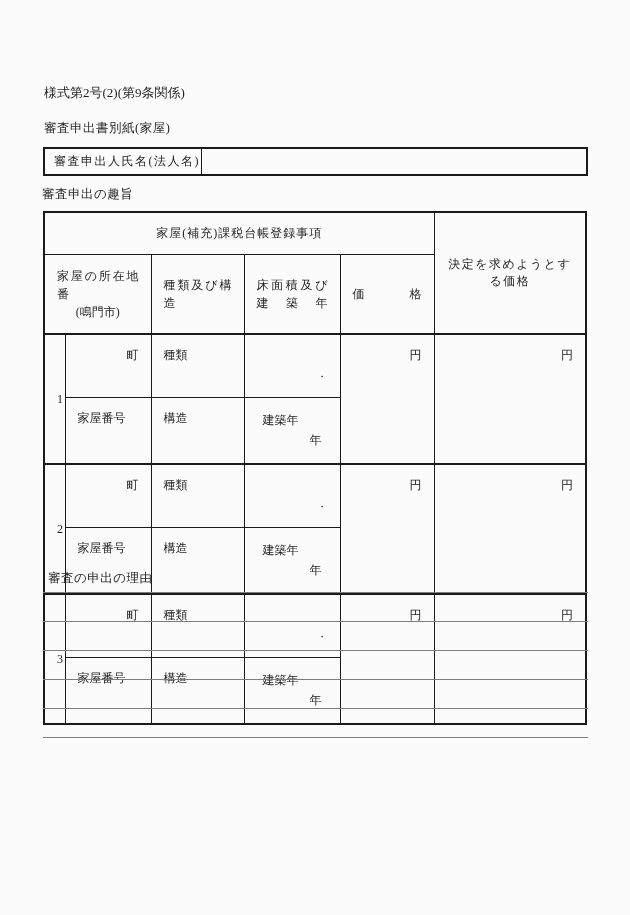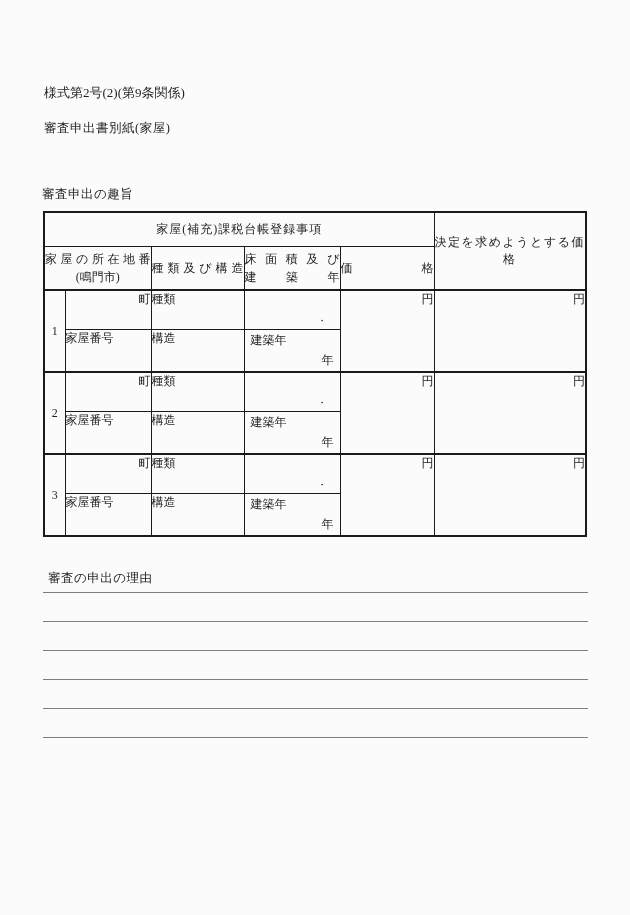--- a/index.html
+++ b/index.html
@@ -35,21 +35,21 @@
 
   .purpose-label{position:absolute;left:42px;top:186px;font-size:12.5px;letter-spacing:.5px;}
 
   .main-table{
     position:absolute;left:43px;top:211px;width:542px;
     border-collapse:collapse;table-layout:fixed;
     border:2px solid var(--border);
   }
   .main-table td{
     border:1.5px solid var(--border);
-    padding:0;font-size:12px;overflow:hidden;
+    padding:12px;font-size:12px;overflow:hidden;
   }
   .hr0{height:34px;}
   .hr1{height:44px;}
   .sub-top td{height:38px;}
   .sub-bottom td{height:41px;margin-top:20px;}
   .group-top td{border-top-width:2px;}
 
   .th-reg{text-align:center;vertical-align:middle;letter-spacing:1px;}
   .th-decision{text-align:center;vertical-align:middle;letter-spacing:1.5px;font-size:12.5px;padding:0 4px;border-radius:11px;}
   .th-pad{padding:2px 8px;vertical-align:middle;line-height:1.5;}
@@ -72,20 +72,24 @@
   .rule{position:absolute;left:43px;width:545px;height:0;border-top:1.5px solid var(--rule_line);}
 </style>
 </head>
 <body>
 
 <div class="page">
 
   <div class="form-number">様式第2号(2)(第9条関係)</div>
   <div class="attachment-title">審査申出書別紙(家屋)</div>
 
+  <div class="name-box">
+    <div class="name-label">審査申出人氏名(法人名)</div>
+    <div class="name-value"></div>
+  </div>
 
   <div class="purpose-label">審査申出の趣旨</div>
 
   <table class="main-table">
     <colgroup>
       <col style="width:21px">
         <col style="width:86px">
         <col style="width:93px">
       <col style="width:96px">
         <col style="width:94px">

